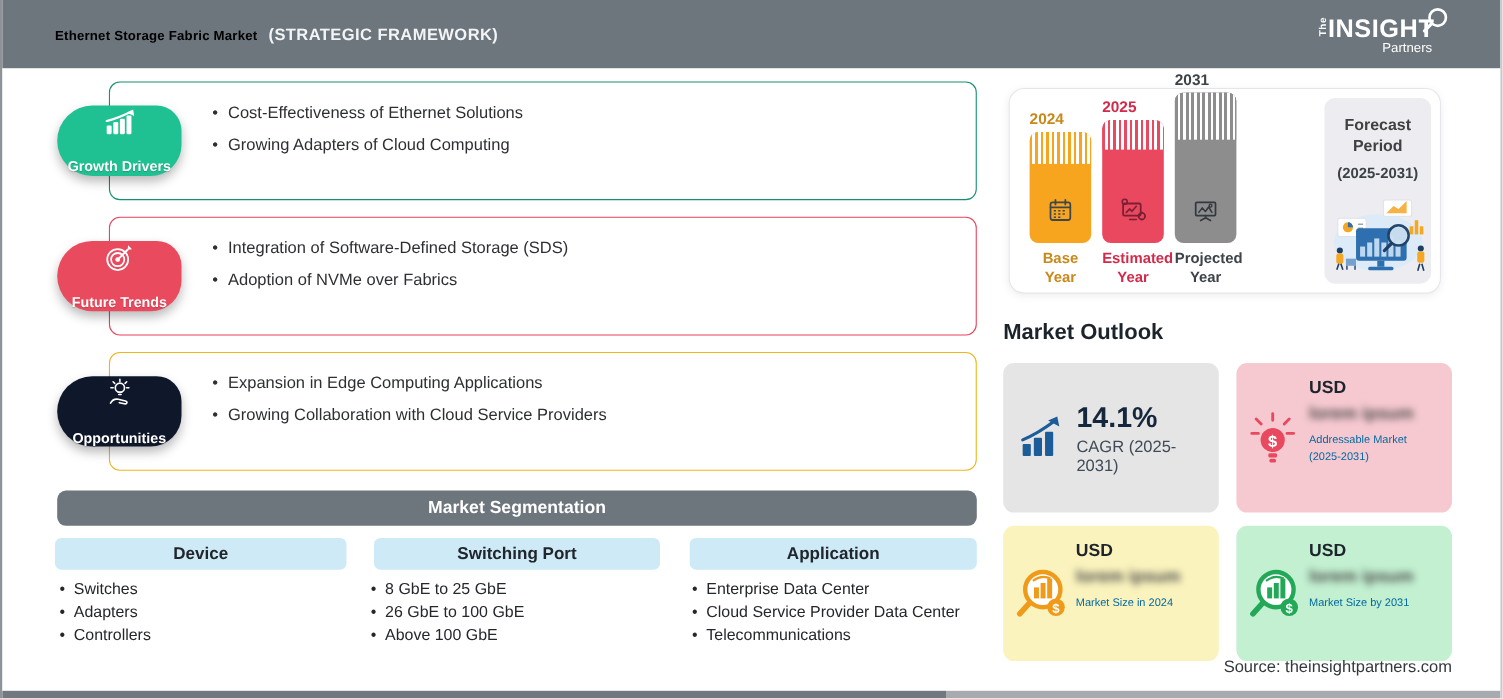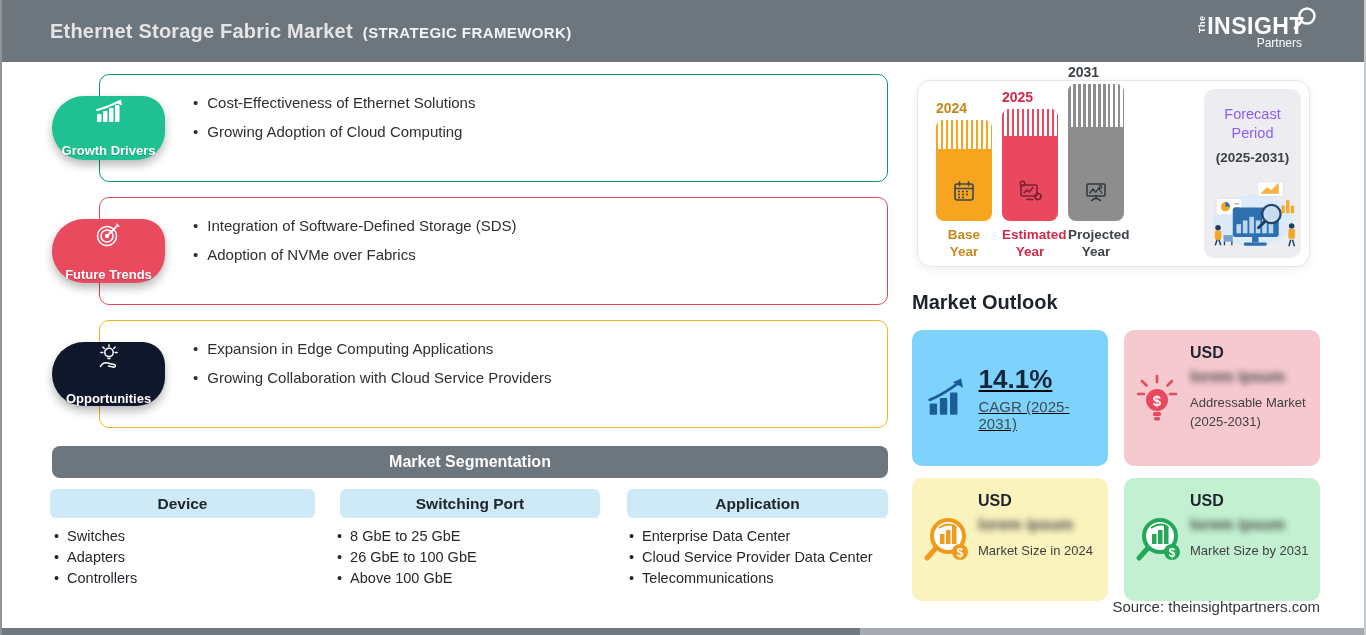--- a/index.html
+++ b/index.html
@@ -5,21 +5,21 @@
   * { margin:0; padding:0; box-sizing:border-box; }
   html,body { background:#e8e8e8; }
   body { font-family:"Liberation Sans", sans-serif; }
   .page { position:relative; width:1366px; height:635px; background:#ffffff; overflow:hidden;
           border-left:2px solid #8d9399; border-right:2px solid #c6c9cc; }
 
   
   .header { position:absolute; left:0; top:0; width:100%; height:62px; background:#6d757d;
             display:flex; align-items:center; justify-content:space-between; padding:0 46px 0 48px; }
   .header-title-wrap { display:flex; align-items:baseline; gap:10px; }
-  .header-title { color:#e5e5e5; font-size:20px; font-weight:bold; letter-spacing:.2px; }
+  .header-title { color:#000000; font-size:12px; font-weight:bold; letter-spacing:.2px; }
   .header-subtitle { color:#f2f4f6; font-size:15px; font-weight:600; letter-spacing:.4px; }
   .logo { position:relative; color:#fff; text-align:right; padding-right:14px; }
   .logo-top { display:flex; align-items:center; }
   .logo-the { font-size:9px; font-weight:bold; transform:rotate(-90deg) translateX(-2px); letter-spacing:.5px; width:10px; }
   .logo-insight { font-size:23px; font-weight:bold; letter-spacing:.5px; }
   .logo-lens { position:absolute; right:-2px; top:-8px; }
   .logo-partners { font-size:12px; font-weight:normal; margin-top:-4px; padding-right:2px; }
 
   
   .fw-box { position:absolute; left:97px; width:789px; height:108px; background:#fff;
@@ -59,39 +59,39 @@
   .tl-bars { position:absolute; left:18px; bottom:5px; display:flex; align-items:flex-end; gap:10px; }
   .tl-bar { width:56px; display:flex; flex-direction:column; }
   .tl-year { font-size:14px; font-weight:bold; white-space:nowrap; margin-bottom:4px; }
   .tl-body { width:56px; border-radius:8px; overflow:hidden; position:relative; }
   .tl-stripes { width:100%; }
   .tl-icon { position:absolute; left:50%; transform:translateX(-50%); bottom:14px; }
   .tl-label { margin-top:6px; font-size:13.5px; font-weight:bold; text-align:center; line-height:1.25; }
   .tl-label span { display:block; }
   .tl-forecast { position:absolute; right:8px; top:8px; bottom:8px; width:97px; background:#ededf1;
                  border-radius:10px; text-align:center; padding-top:16px; }
-  .tl-forecast-line { font-size:14.5px; font-weight:normal; color:#8b5cf6; line-height:1.3;text-align:center; }
+  .tl-forecast-line { font-size:14.5px; font-weight:bold; color:#404040; line-height:1.3;text-align:center; }
   .tl-forecast-range { font-size:13.5px; font-weight:bold; color:#3a4147; margin-top:7px; }
   .tl-illus { position:absolute; left:3px; bottom:4px; }
 
   
   .mo-title { position:absolute; left:910px; top:291px; font-size:20px; font-weight:bold; color:#1c232b; }
   .mo-card { position:absolute; border-radius:10px; }
   .mo-card.k0 { left:910px;  top:330px; width:196px; height:136px; background:#d9e8f4;
                 display:flex; align-items:center; padding:0 10px 0 14px; gap:10px; }
   .mo-card.k1 { left:1122px; top:330px; width:196px; height:136px; background:#f6c9d0; }
   .mo-card.k2 { left:910px;  top:478px; width:196px; height:123px; background:#faf3bd; }
   .mo-card.k3 { left:1122px; top:478px; width:196px; height:123px; background:#c2f0d0; }
   .mo-big-value { font-size:26px; font-weight:bold; color:#15273c; }
   .mo-caption { font-size:15px; color:#3f4b57; margin-top:3px; }
   .mo-usd { position:absolute; left:66px; top:14px; font-size:16px; font-weight:bold; color:#1d242b; }
   .mo-blur { position:absolute; left:66px; top:38px; font-size:16px; font-weight:bold; color:#4a4a4a;
              filter:blur(3.2px); white-space:nowrap; }
   .mo-side-icon { position:absolute; left:8px; top:42px; }
-  .mo-cap2 { position:absolute; left:66px; top:64px; font-size:13px; color:#404040; line-height:1.45; width:120px; }
+  .mo-cap2 { position:absolute; left:66px; top:64px; font-size:10px; color:#0369a1; line-height:1.45; width:120px; }
   .mo-source { position:absolute; left:910px; top:598px; width:408px; text-align:right;
                font-size:15px; color:#33383d; }
 
   .bottom-strip { position:absolute; left:0; bottom:0; width:100%; height:7px;
                   background:linear-gradient(90deg,#71787f 0%,#71787f 63%,#a7abaf 63%,#a7abaf 100%); }
 </style>
 </head>
 <body>
 
 <div class="page">
@@ -114,21 +114,21 @@
     </div>
   </div>
 
   <div class="fw-box b0" style="border-color: rgb(22, 143, 114);">
     <div class="fw-item">
         <span class="dot">•</span>
         <span>Cost-Effectiveness of Ethernet Solutions</span>
       </div>
     <div class="fw-item">
         <span class="dot">•</span>
-        <span>Growing Adoption of Cloud Computing</span>
+        <span>Growing Adapters of Cloud Computing</span>
       </div>
   </div>
   <div class="fw-pill p0" style="background: rgb(31, 193, 146);">
     <svg width="36" height="26" viewBox="0 0 36 26">
       <rect x="6" y="15" width="4.5" height="8" rx="1" fill="#fff"></rect>
       <rect x="12" y="12" width="4.5" height="11" rx="1" fill="#fff"></rect>
       <rect x="18" y="9" width="4.5" height="14" rx="1" fill="#fff"></rect>
       <rect x="24" y="6" width="4.5" height="17" rx="1" fill="#fff"></rect>
       <path d="M6 11 C14 9 21 6 28 2.5" stroke="#fff" stroke-width="2" fill="none" stroke-linecap="round"></path>
       <polygon points="30,0.5 31,6.5 24.5,3.5" fill="#fff"></polygon>
@@ -316,21 +316,21 @@
           <rect x="88.5" y="59" width="7" height="11" rx="2" fill="#f5a623"></rect>
           <path d="M89 78 l2 -7 M95 78 l-2 -7" stroke="#1d3f66" stroke-width="1.6"></path>
         <rect x="18" y="66" width="10" height="7" fill="#2e6fb0" opacity=".6"></rect>
           <path d="M19 77 v-4 M27 77 v-4" stroke="#1d3f66" stroke-width="1.4"></path>
       </svg>
     </div>
   </div>
 
   <div class="mo-title">Market Outlook</div>
 
-  <div class="mo-card k0" style="background: #7dd3fc; text-decoration: underline;">
+  <div class="mo-card k0" style="background: #e5e5e5;">
     <svg width="46" height="44" viewBox="0 0 46 44">
       <rect x="4" y="28" width="8" height="12" rx="1" fill="#1b5c99"></rect>
       <rect x="15" y="22" width="8" height="18" rx="1" fill="#1b5c99"></rect>
       <rect x="26" y="16" width="8" height="24" rx="1" fill="#1b5c99"></rect>
       <path d="M4 24 C14 20 24 14 36 5" stroke="#1b5c99" stroke-width="3" fill="none" stroke-linecap="round"></path>
       <polygon points="38,1 40,11 29,5" fill="#1b5c99"></polygon>
     </svg>
     <div>
       <div class="mo-big-value">14.1%</div>
       <div class="mo-caption">CAGR (2025-2031)</div>

